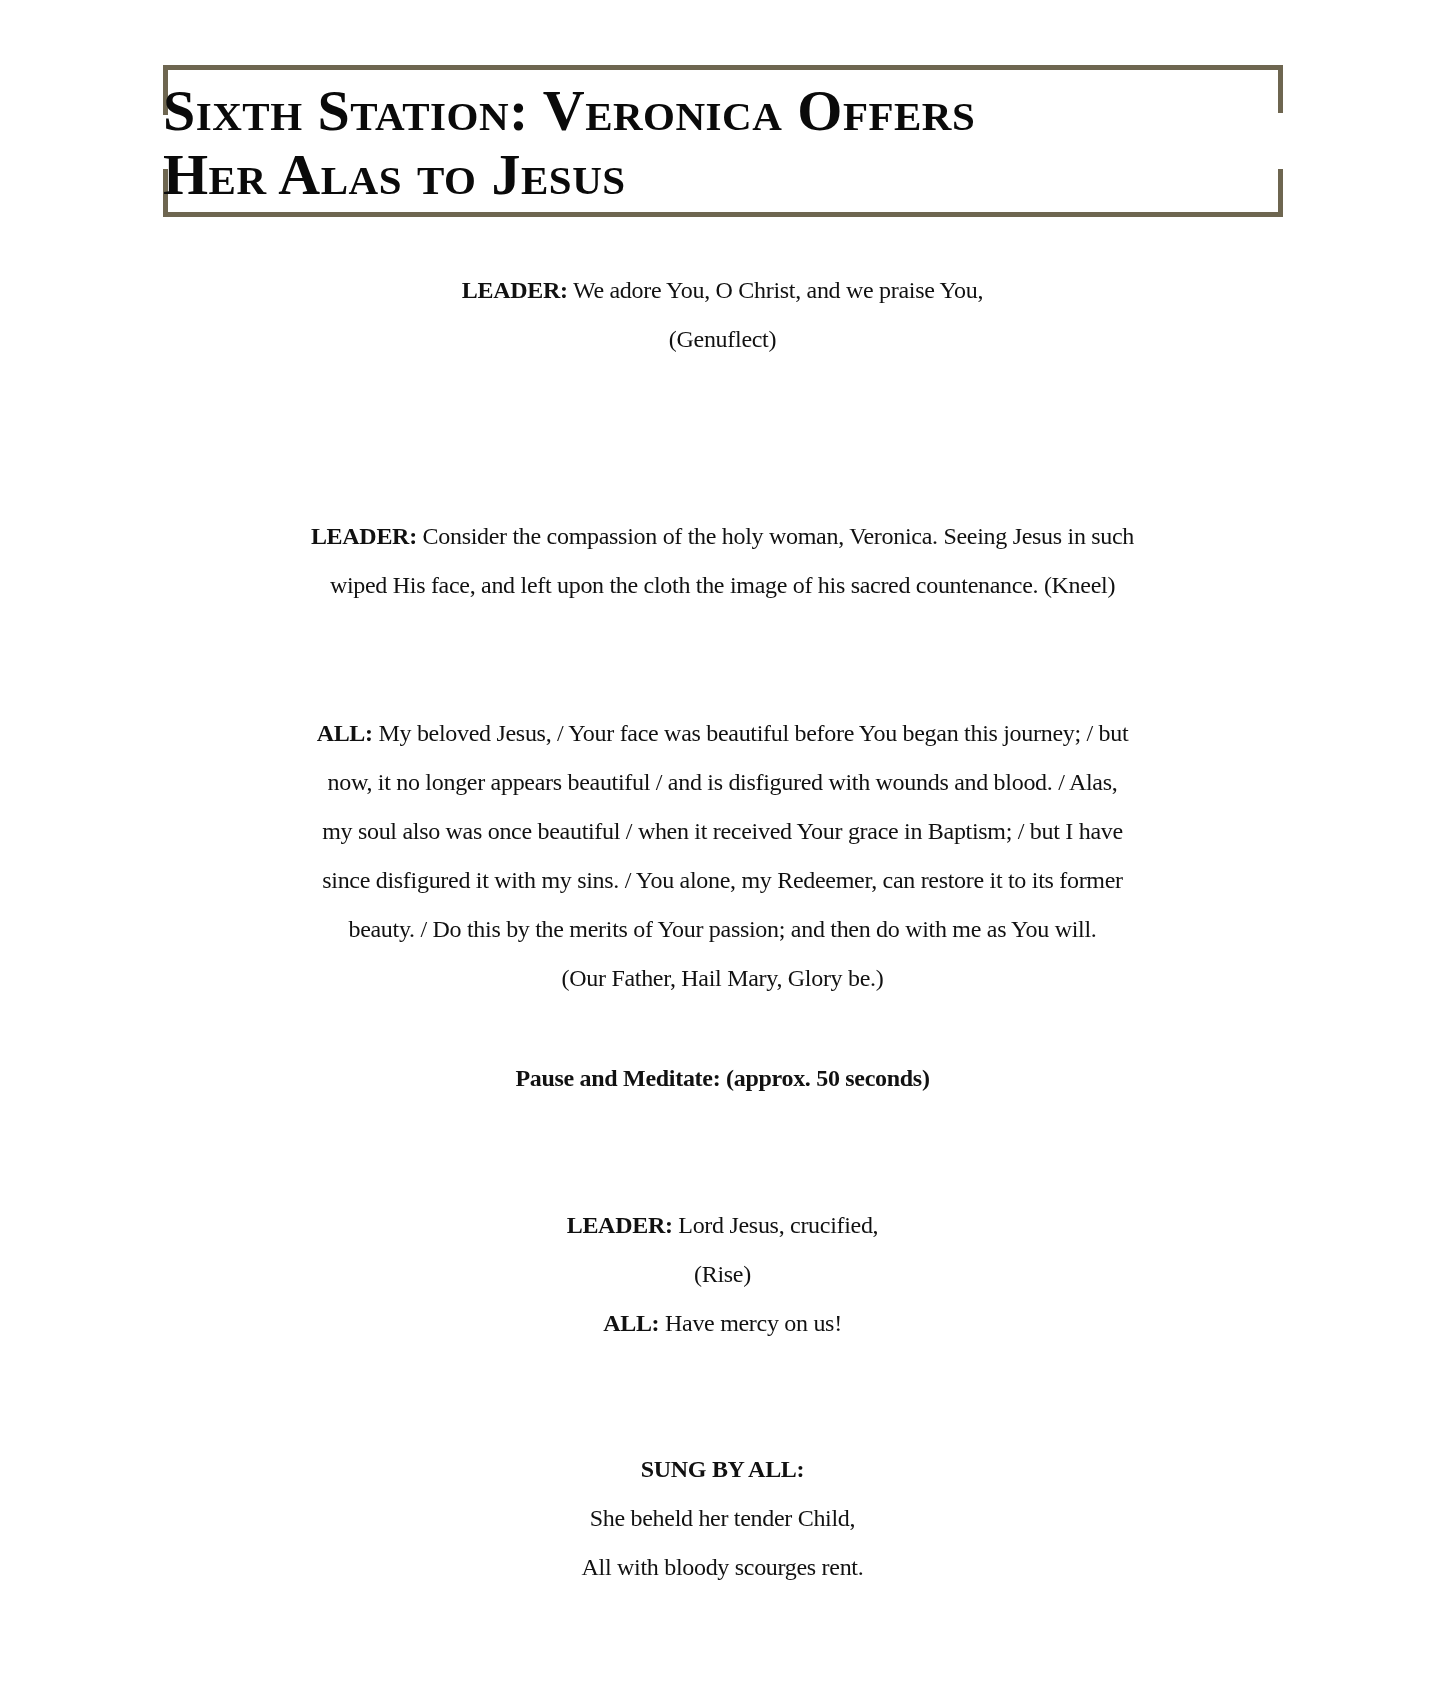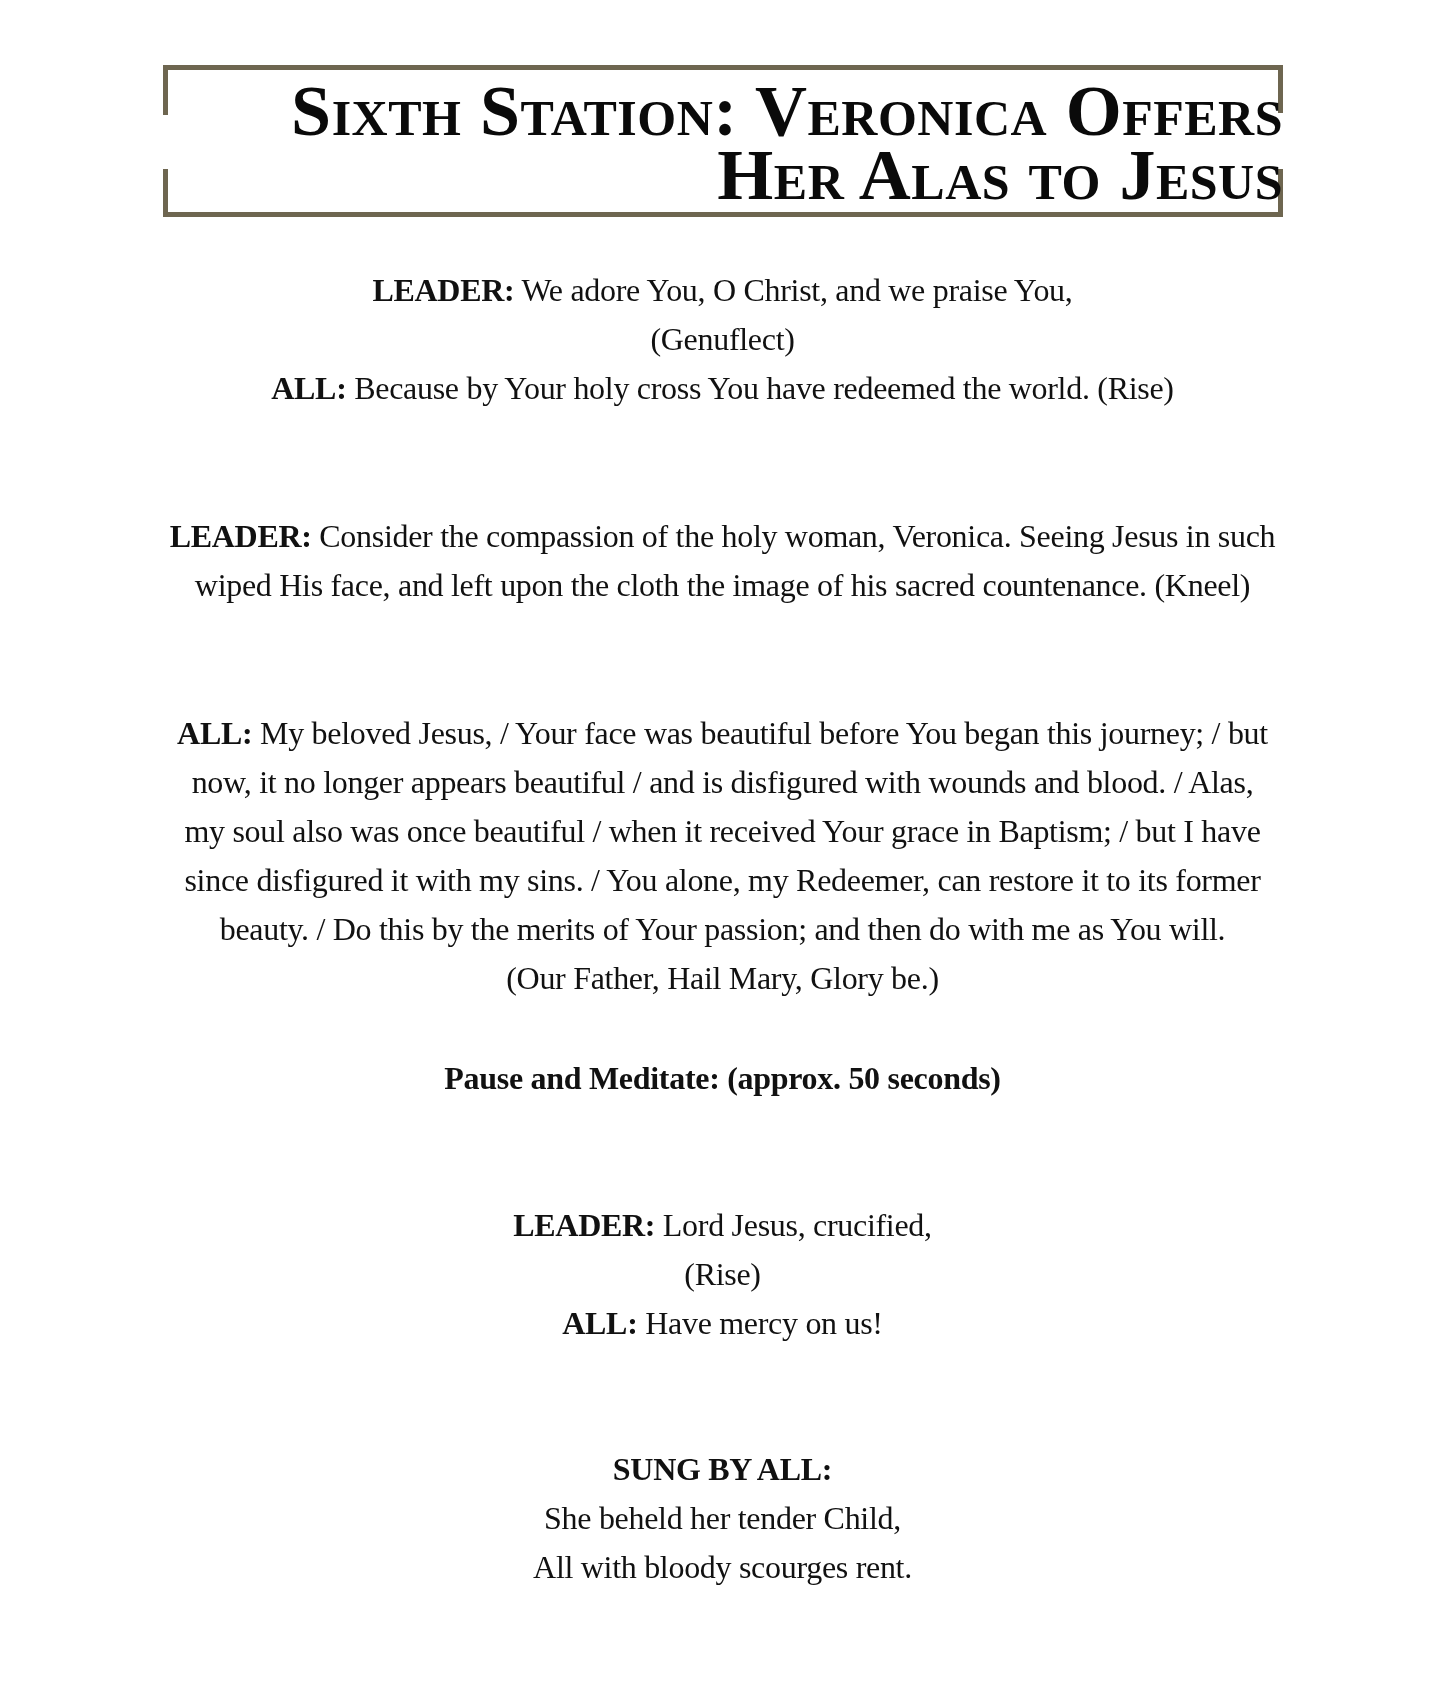--- a/index.html
+++ b/index.html
@@ -24,34 +24,34 @@
     }
     .frame-seg {
       position: absolute;
       background: #6e6650;
     }
     .title-text {
       position: absolute;
       left: 0;
       right: 0;
       top: 14px;
-      text-align: right;
+      text-align: left;
       font-weight: bold;
-      font-size: 72px;
+      font-size: 58px;
       line-height: 64px;
       font-variant: small-caps;
       letter-spacing: 0.5px;
       color: #0a0a0a;
     }
     .block {
       position: absolute;
       left: 100px;
       width: 1245px;
       text-align: center;
-      font-size: 32px;
+      font-size: 24px;
       line-height: 49px;
       letter-spacing: -0.3px;
     }
     .line { display: block; white-space: nowrap; }
     .label { font-weight: bold; }
   </style>
 </head>
 <body>
 
 <div class="title-frame">
@@ -63,21 +63,20 @@
   <div class="frame-seg" style="right:0;top:104px;width:5px;height:48px;"></div>
   <div class="title-text">
     <span class="line">Sixth Station: Veronica Offers</span>
     <span class="line">Her Alas to Jesus</span>
   </div>
 </div>
 
 <div class="block" style="top:266px;">
   <span class="line"><span class="label">LEADER:</span><span> We adore You, O Christ, and we praise You,</span></span>
   <span class="line">(Genuflect)</span>
-  <span class="line"><span class="label">ALL:</span><span> Because by Your holy cross You have redeemed the world. (Rise)</span></span>
 </div>
 
 <div class="block" style="top:512px;">
   <span class="line"><span class="label">LEADER:</span><span> Consider the compassion of the holy woman, Veronica. Seeing Jesus in such</span></span>
   <span class="line">wiped His face, and left upon the cloth the image of his sacred countenance. (Kneel)</span>
 </div>
 
 <div class="block" style="top:709px;">
   <span class="line"><span class="label">ALL:</span><span> My beloved Jesus, / Your face was beautiful before You began this journey; / but</span></span>
   <span class="line">now, it no longer appears beautiful / and is disfigured with wounds and blood. / Alas,</span>

